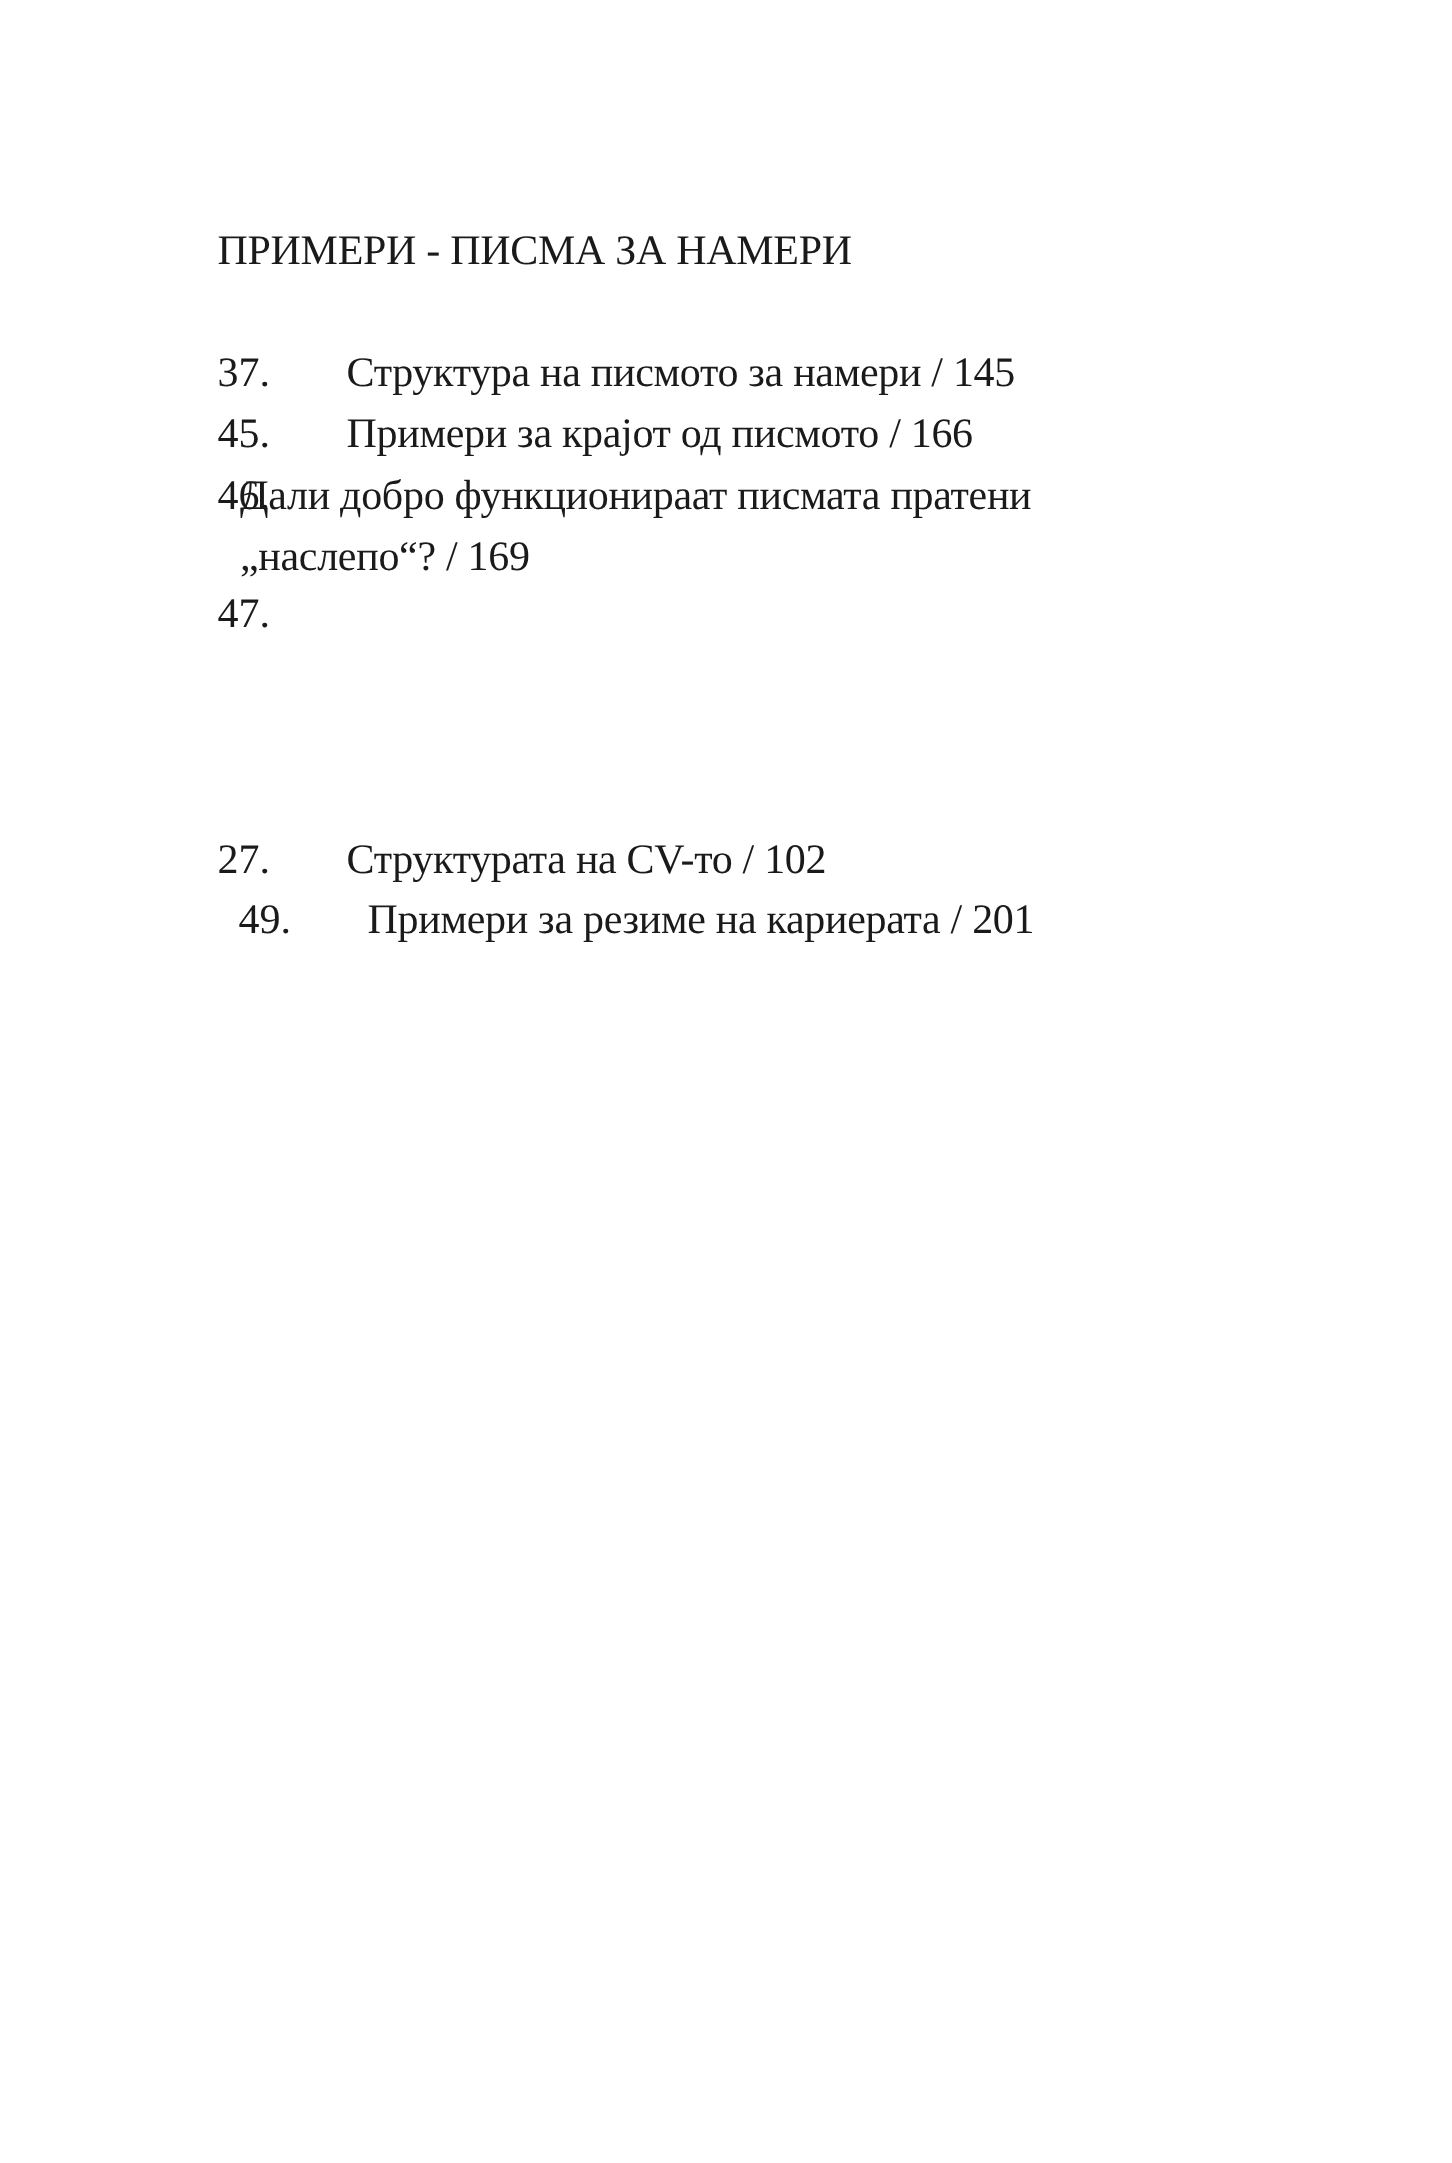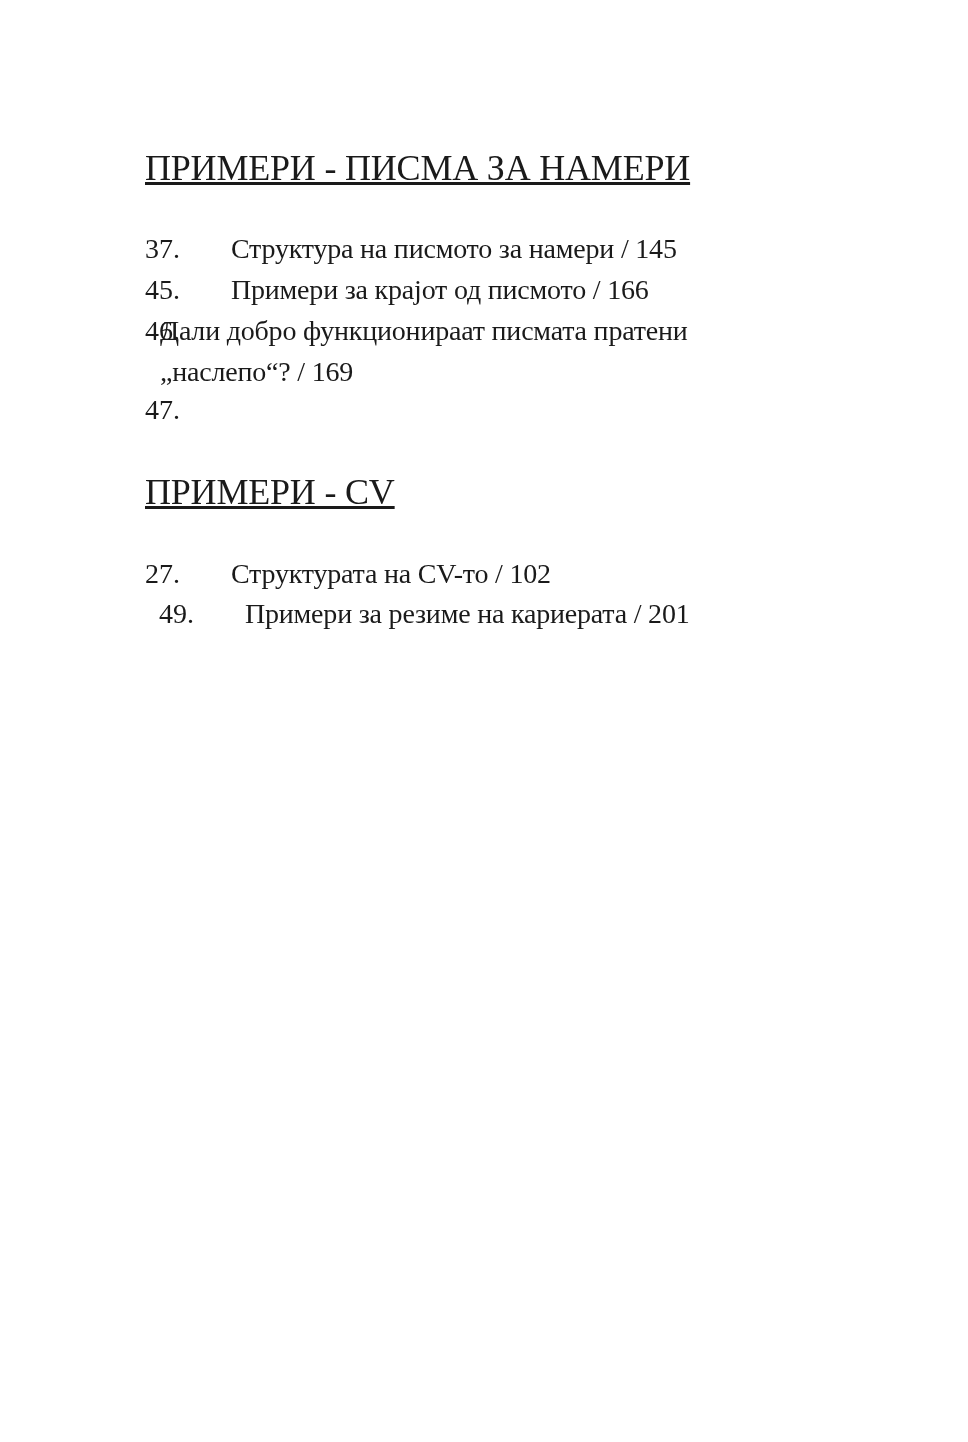--- a/index.html
+++ b/index.html
@@ -17,25 +17,24 @@
     }
     .page {
       position: absolute;
       left: 0; top: 0;
       width: 968px;
       height: 1442px;
     }
     .heading {
       position: absolute;
       left: 145px;
-      font-size: 36px;
+      font-size: 28px;
       line-height: 40px;
       white-space: nowrap;
       letter-spacing: -0.2px;
-      text-decoration: underline;
     }
     .entry {
       position: absolute;
       left: 145px;
       width: 700px;
       font-size: 28px;
       line-height: 40.5px;
     }
     .entry .num {
       position: absolute;
@@ -69,21 +68,20 @@
 
   <div class="entry" style="top:311px;">
     <span class="num">46.</span>
     <span class="text" style="width:570px;margin-left:15px;">Дали добро функционираат писмата пратени „наслепо“? / 169</span>
   </div>
 
   <div class="entry" style="top:390px;">
     <span class="num">47.</span>
   </div>
 
-  <div class="heading" style="top:472px;">ПРИМЕРИ - CV</div>
 
   <div class="entry" style="top:554px;">
     <span class="num">27.</span>
     <span class="text">Структурата на CV-то / 102</span>
   </div>
 
   <div class="entry" style="top:594px;margin-left:14px;">
     <span class="num">49.</span>
     <span class="text">Примери за резиме на кариерата / 201</span>
   </div>

